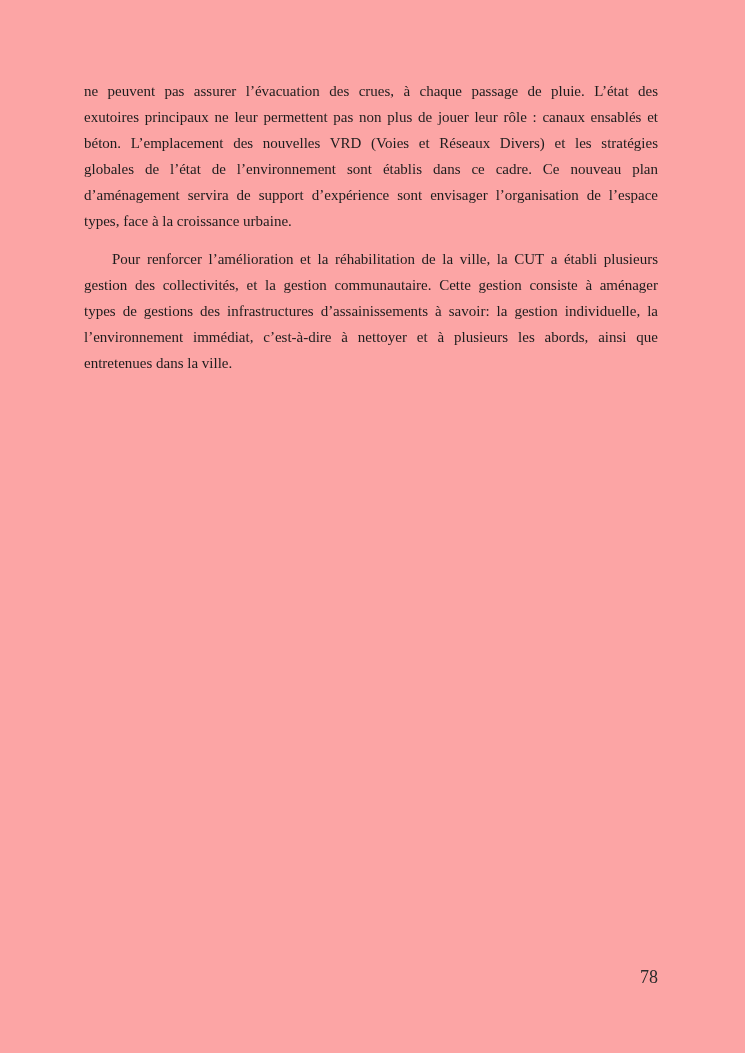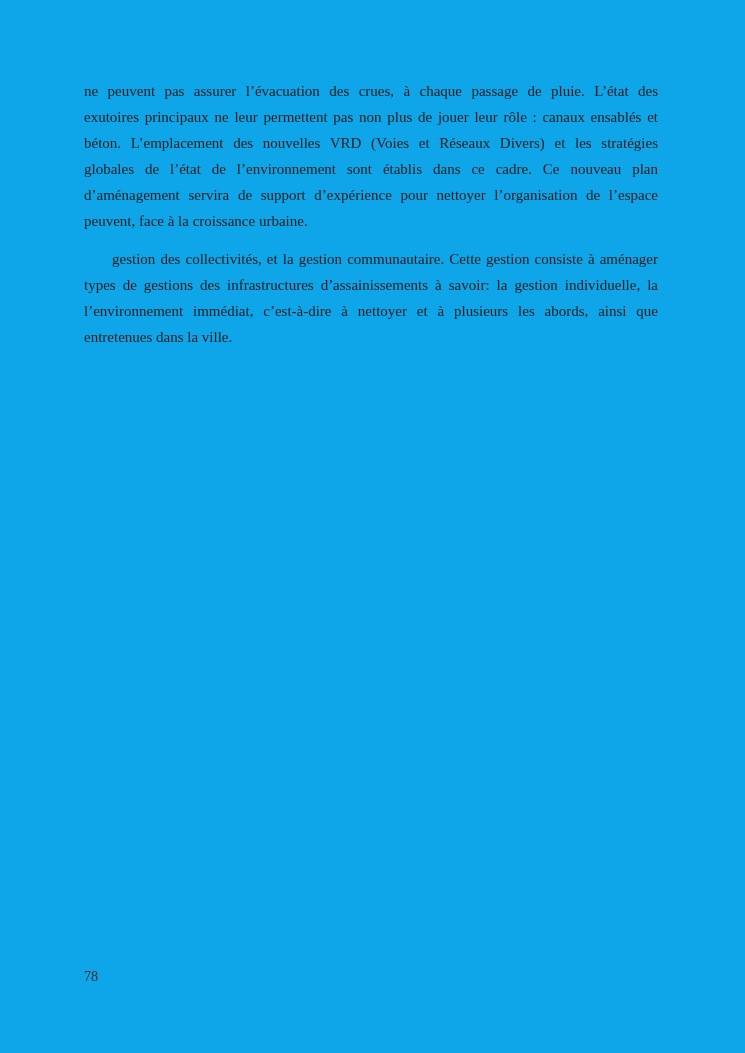--- a/index.html
+++ b/index.html
@@ -4,21 +4,21 @@
 <style>
   html, body {
     margin: 0;
     padding: 0;
     background: #ffffff;
   }
   .page {
     position: relative;
     width: 745px;
     height: 1053px;
-    background: #0ea5e9;
+    background: #fca5a5;
     overflow: hidden;
     font-family: "Liberation Serif", "DejaVu Serif", serif;
     color: #1d1d1d;
   }
   .text-block {
     position: absolute;
     left: 84px;
     top: 78px;
     width: 574px;
     font-size: 15px;
@@ -35,40 +35,41 @@
     text-align-last: left;
   }
   .para.indented .line:first-child {
     text-indent: 28px;
   }
   .page-number {
     position: absolute;
     left: 84px;
     top: 968px;
     width: 574px;
-    text-align: left;
-    font-size: 14px;
+    text-align: right;
+    font-size: 18px;
     line-height: 18px;
     color: #2a2a2a;
   }
 </style>
 </head>
 <body>
 
 <div class="page">
   <div class="text-block" id="text-block">
       <div class="para">
         <div class="line">ne peuvent pas assurer l’évacuation des crues, à chaque passage de pluie. L’état des</div>
         <div class="line">exutoires principaux ne leur permettent pas non plus de jouer leur rôle : canaux ensablés et</div>
         <div class="line">béton. L’emplacement des nouvelles VRD (Voies et Réseaux Divers) et les stratégies</div>
         <div class="line">globales de l’état de l’environnement sont établis dans ce cadre. Ce nouveau plan</div>
-        <div class="line">d’aménagement servira de support d’expérience pour nettoyer l’organisation de l’espace</div>
-        <div class="line last-line">peuvent, face à la croissance urbaine.</div>
+        <div class="line">d’aménagement servira de support d’expérience sont envisager l’organisation de l’espace</div>
+        <div class="line last-line">types, face à la croissance urbaine.</div>
       </div>
       <div class="para indented">
+        <div class="line">Pour renforcer l’amélioration et la réhabilitation de la ville, la CUT a établi plusieurs</div>
         <div class="line">gestion des collectivités, et la gestion communautaire. Cette gestion consiste à aménager</div>
         <div class="line">types de gestions des infrastructures d’assainissements à savoir: la gestion individuelle, la</div>
         <div class="line">l’environnement immédiat, c’est-à-dire à nettoyer et à plusieurs les abords, ainsi que</div>
         <div class="line last-line">entretenues dans la ville.</div>
       </div>
     </div>
   <div class="page-number">78</div>
 </div>
 
 </body></html>

